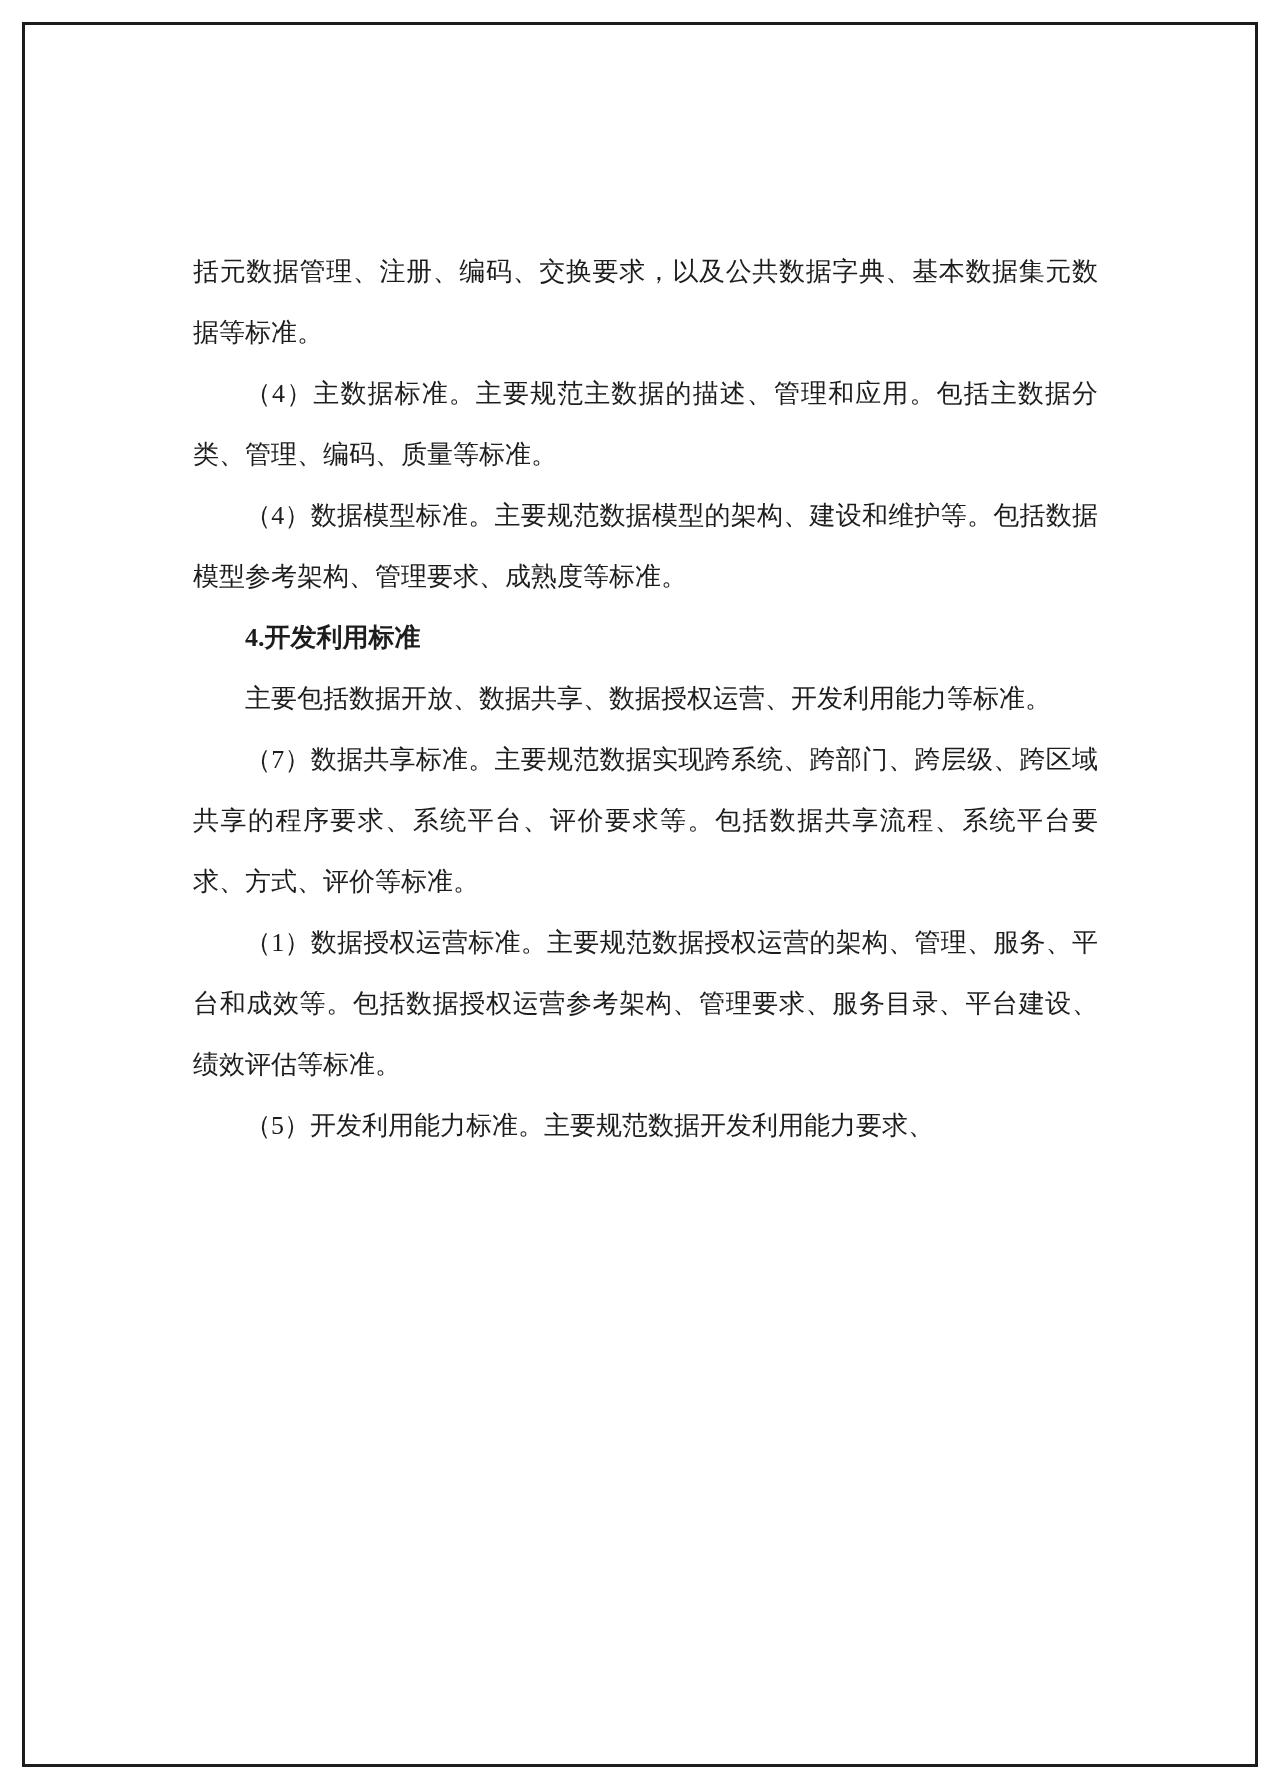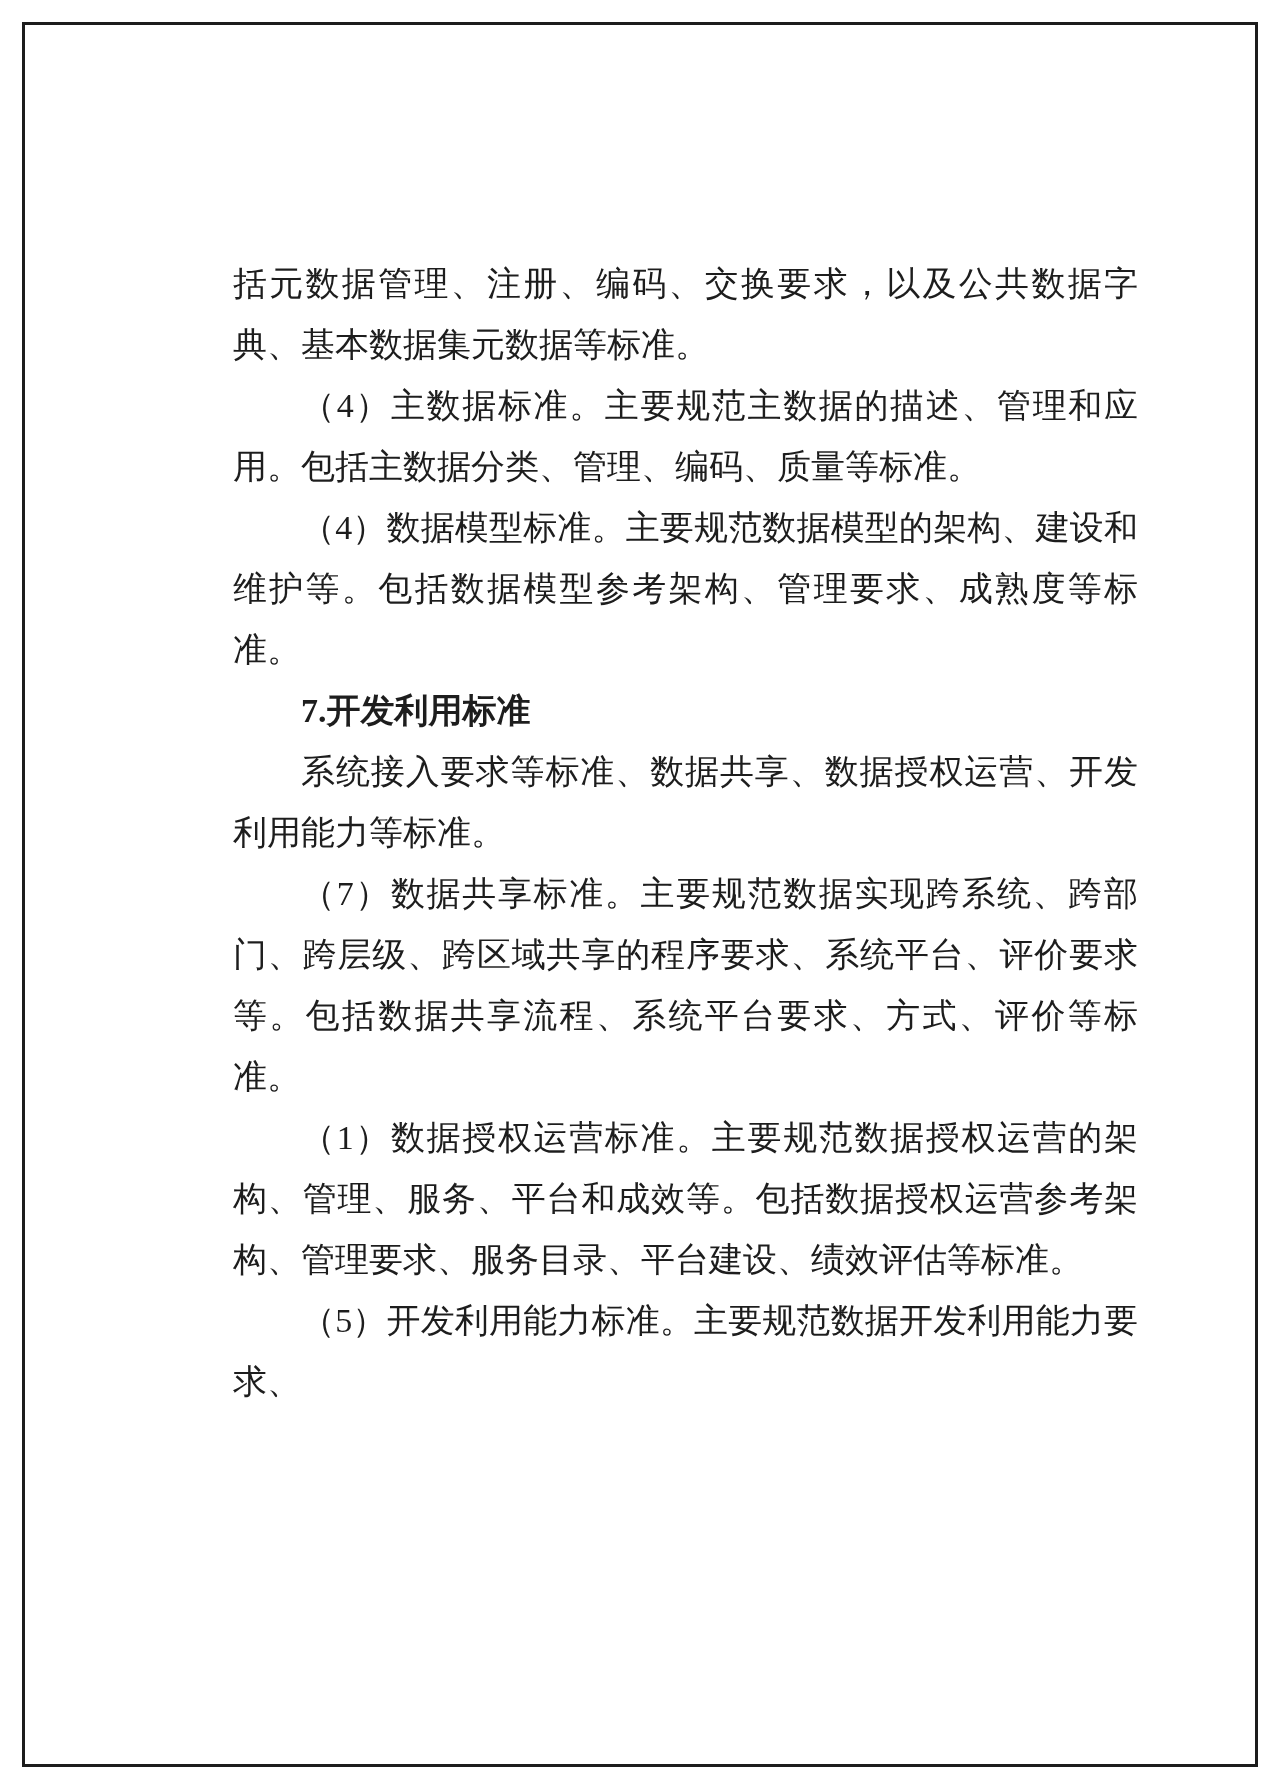--- a/index.html
+++ b/index.html
@@ -20,28 +20,27 @@
     top: 22px;
     width: 1236px;
     height: 1745px;
     box-sizing: border-box;
     border: 3px solid #1c1c1c;
     background: #ffffff;
   }
   .doc-body {
     position: absolute;
     left: 168px;
-    top: 228px;
+    top: 216px;
     width: 905px;
     color: #1d1d1d;
-    font-size: 34px;
+    font-size: 26px;
     line-height: 61px;
     text-align: justify;
     text-justify: inter-character;
-    margin-left: 40px;
   }
   .doc-body p {
     margin: 0;
     padding: 0;
   }
   .doc-body p.indent {
     text-indent: 2em;
   }
   .doc-body p.heading {
     font-weight: bold;
@@ -49,19 +48,19 @@
 </style>
 </head>
 <body style="background: rgb(255, 255, 255);">
 
 <div class="page-frame" style="border-color: rgb(28, 28, 28);">
   <div class="doc-body" style="color: rgb(29, 29, 29);">
 
   <p class="">括元数据管理、注册、编码、交换要求，以及公共数据字典、基本数据集元数据等标准。</p>
       <p class="indent">（4）主数据标准。主要规范主数据的描述、管理和应用。包括主数据分类、管理、编码、质量等标准。</p>
       <p class="indent">（4）数据模型标准。主要规范数据模型的架构、建设和维护等。包括数据模型参考架构、管理要求、成熟度等标准。</p>
-      <p class="indent heading">7.开发利用标准</p>
-      <p class="indent">系统接入要求等标准、数据共享、数据授权运营、开发利用能力等标准。</p>
+      <p class="indent heading">4.开发利用标准</p>
+      <p class="indent">主要包括数据开放、数据共享、数据授权运营、开发利用能力等标准。</p>
       <p class="indent">（7）数据共享标准。主要规范数据实现跨系统、跨部门、跨层级、跨区域共享的程序要求、系统平台、评价要求等。包括数据共享流程、系统平台要求、方式、评价等标准。</p>
       <p class="indent">（1）数据授权运营标准。主要规范数据授权运营的架构、管理、服务、平台和成效等。包括数据授权运营参考架构、管理要求、服务目录、平台建设、绩效评估等标准。</p>
       <p class="indent">（5）开发利用能力标准。主要规范数据开发利用能力要求、</p>
     </div>
 </div>
 
 </body></html>

